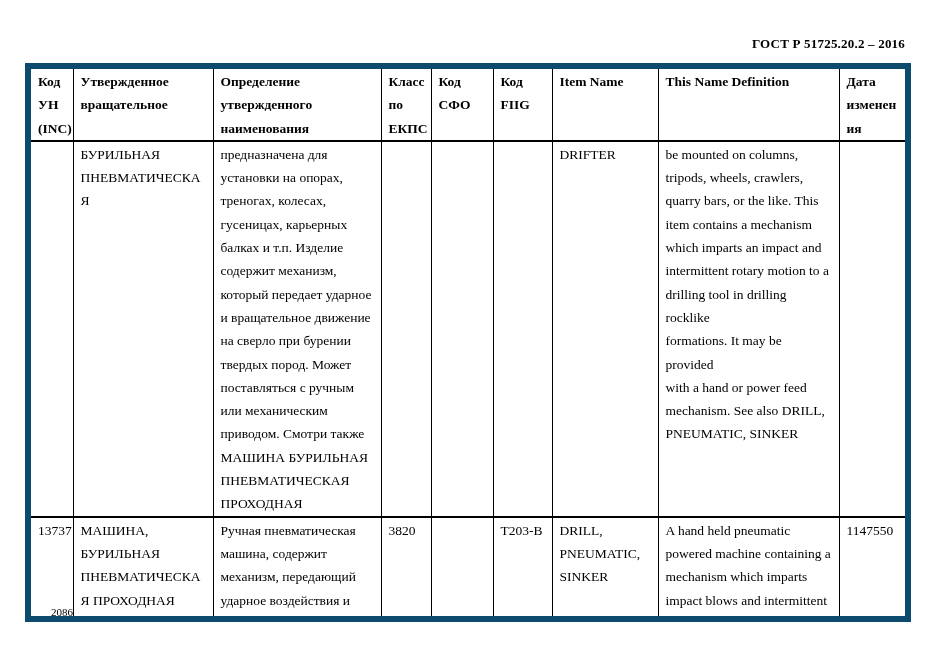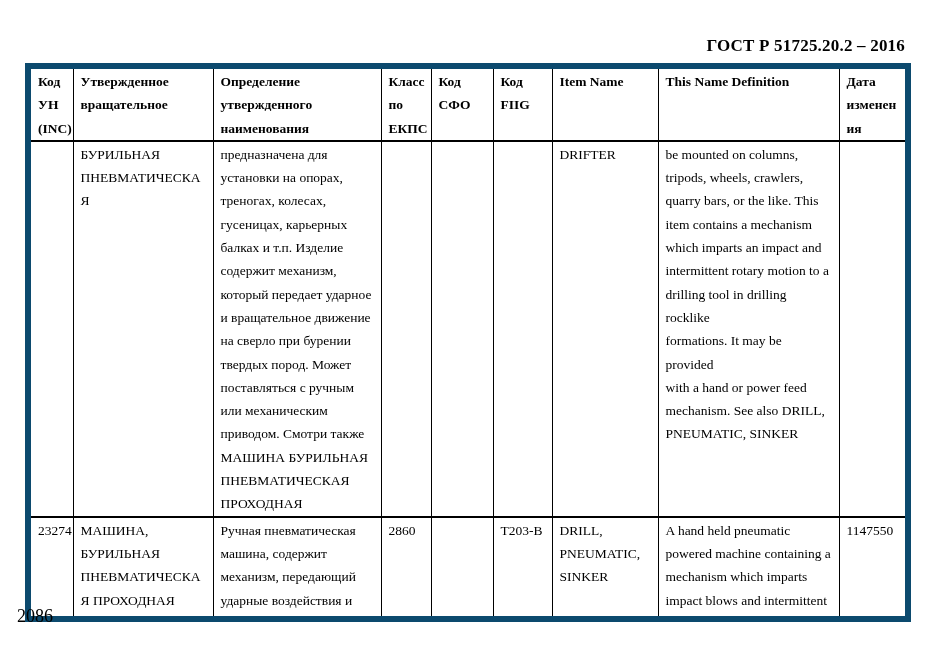--- a/index.html
+++ b/index.html
@@ -13,21 +13,21 @@
     position: relative;
     width: 935px;
     height: 661px;
     background: #ffffff;
     overflow: hidden;
   }
   .gost-header {
     position: absolute;
     top: 36px;
     right: 30px;
-    font-size: 17px;
+    font-size: 13px;
     font-weight: bold;
     letter-spacing: 0.2px;
   }
   table.catalog {
     position: absolute;
     left: 25px;
     top: 63px;
     width: 880px;
     border-collapse: collapse;
     table-layout: fixed;
@@ -48,23 +48,23 @@
   table.catalog th {
     font-weight: bold;
     border-bottom: 2px solid #000;
   }
   tr.header-row { height: 70px; }
   tr.data-row-0 { height: 372px; }
   tr.data-row-0 > td { border-bottom: 2px solid #000; }
   tr.data-row-1 { height: 102px; }
   .page-number {
     position: absolute;
-    left: 17px;
+    left: 51px;
     top: 606px;
-    font-size: 18px;
+    font-size: 11px;
   }
 </style>
 </head>
 <body>
 
 <div class="page">
 
   <div class="gost-header">ГОСТ Р 51725.20.2 – 2016</div>
 
   <table class="catalog">
@@ -136,30 +136,30 @@
 which imparts an impact and
 intermittent rotary motion to a
 drilling tool in drilling rocklike
 formations. It may be provided
 with a hand or power feed
 mechanism. See also DRILL,
 PNEUMATIC, SINKER</td>
         <td></td>
       </tr>
       <tr class="data-row-1">
-        <td>23274</td>
+        <td>13737</td>
         <td>МАШИНА,
 БУРИЛЬНАЯ
 ПНЕВМАТИЧЕСКА
 Я ПРОХОДНАЯ</td>
         <td>Ручная пневматическая
 машина, содержит
 механизм, передающий
-ударные воздействия и</td>
-        <td>2860</td>
+ударное воздействия и</td>
+        <td>3820</td>
         <td></td>
         <td>T203-B</td>
         <td>DRILL,
 PNEUMATIC,
 SINKER</td>
         <td>A hand held pneumatic
 powered machine containing a
 mechanism which imparts
 impact blows and intermittent</td>
         <td>1147550</td>

